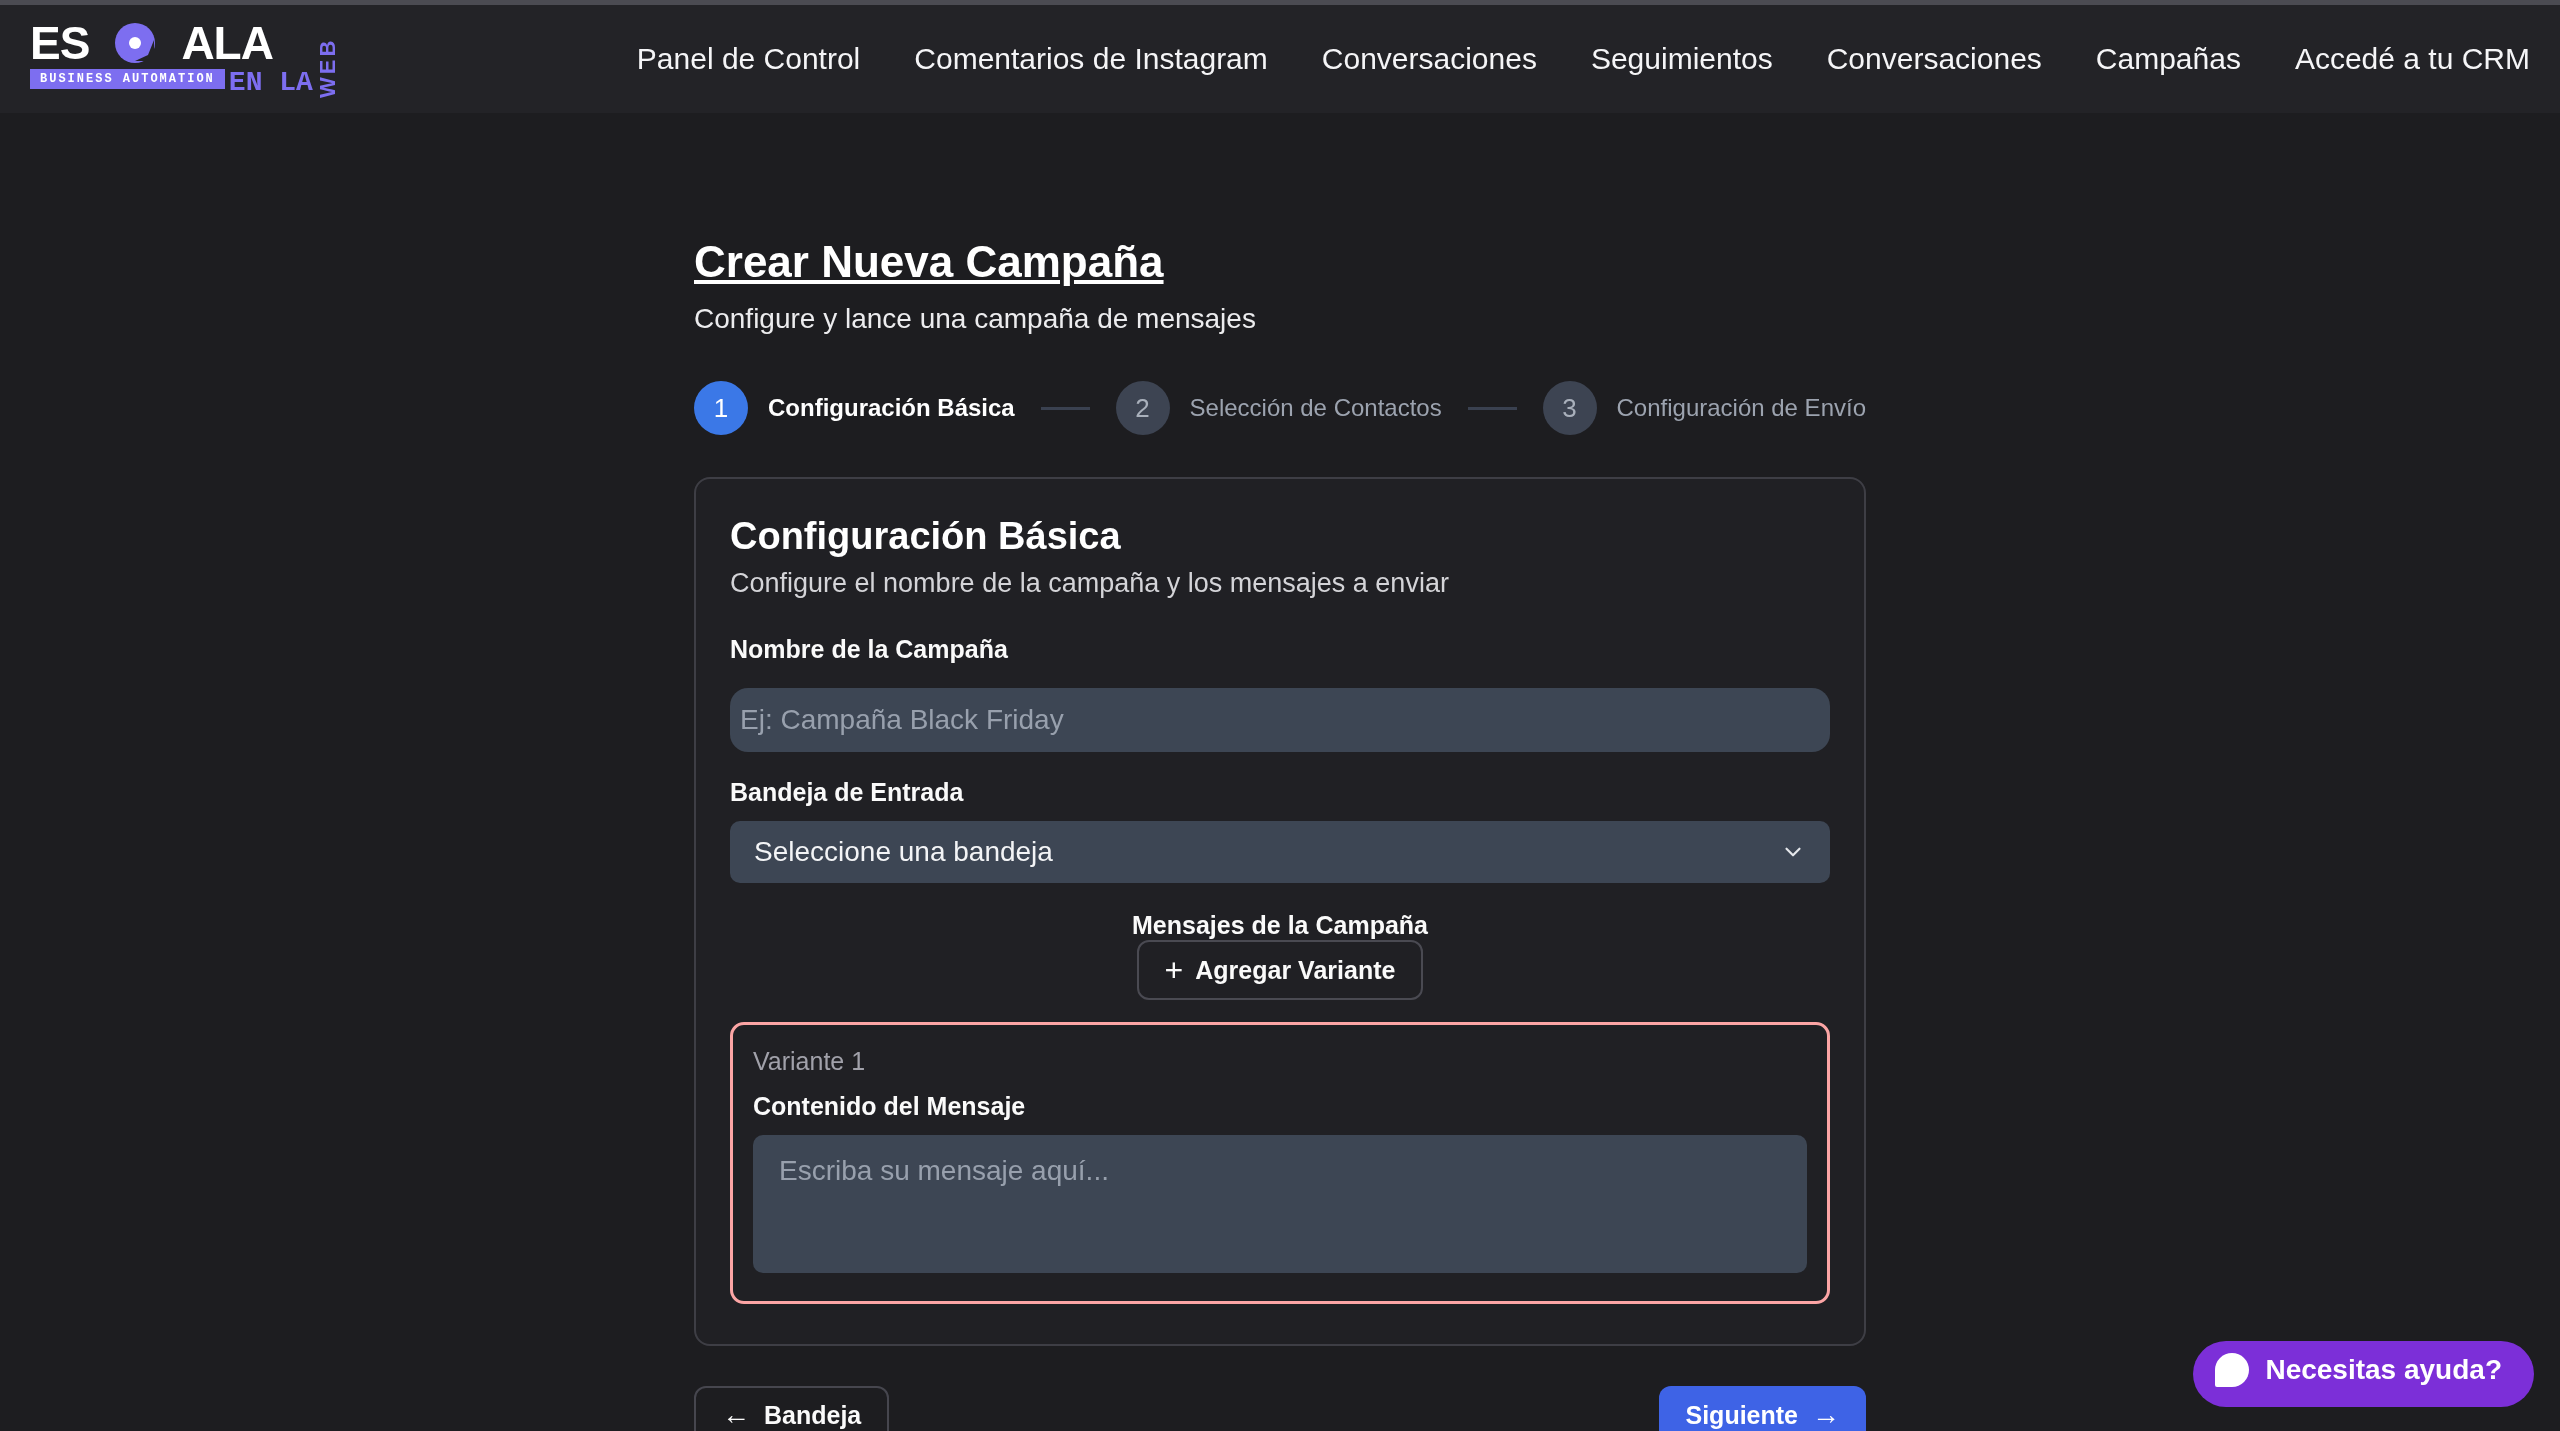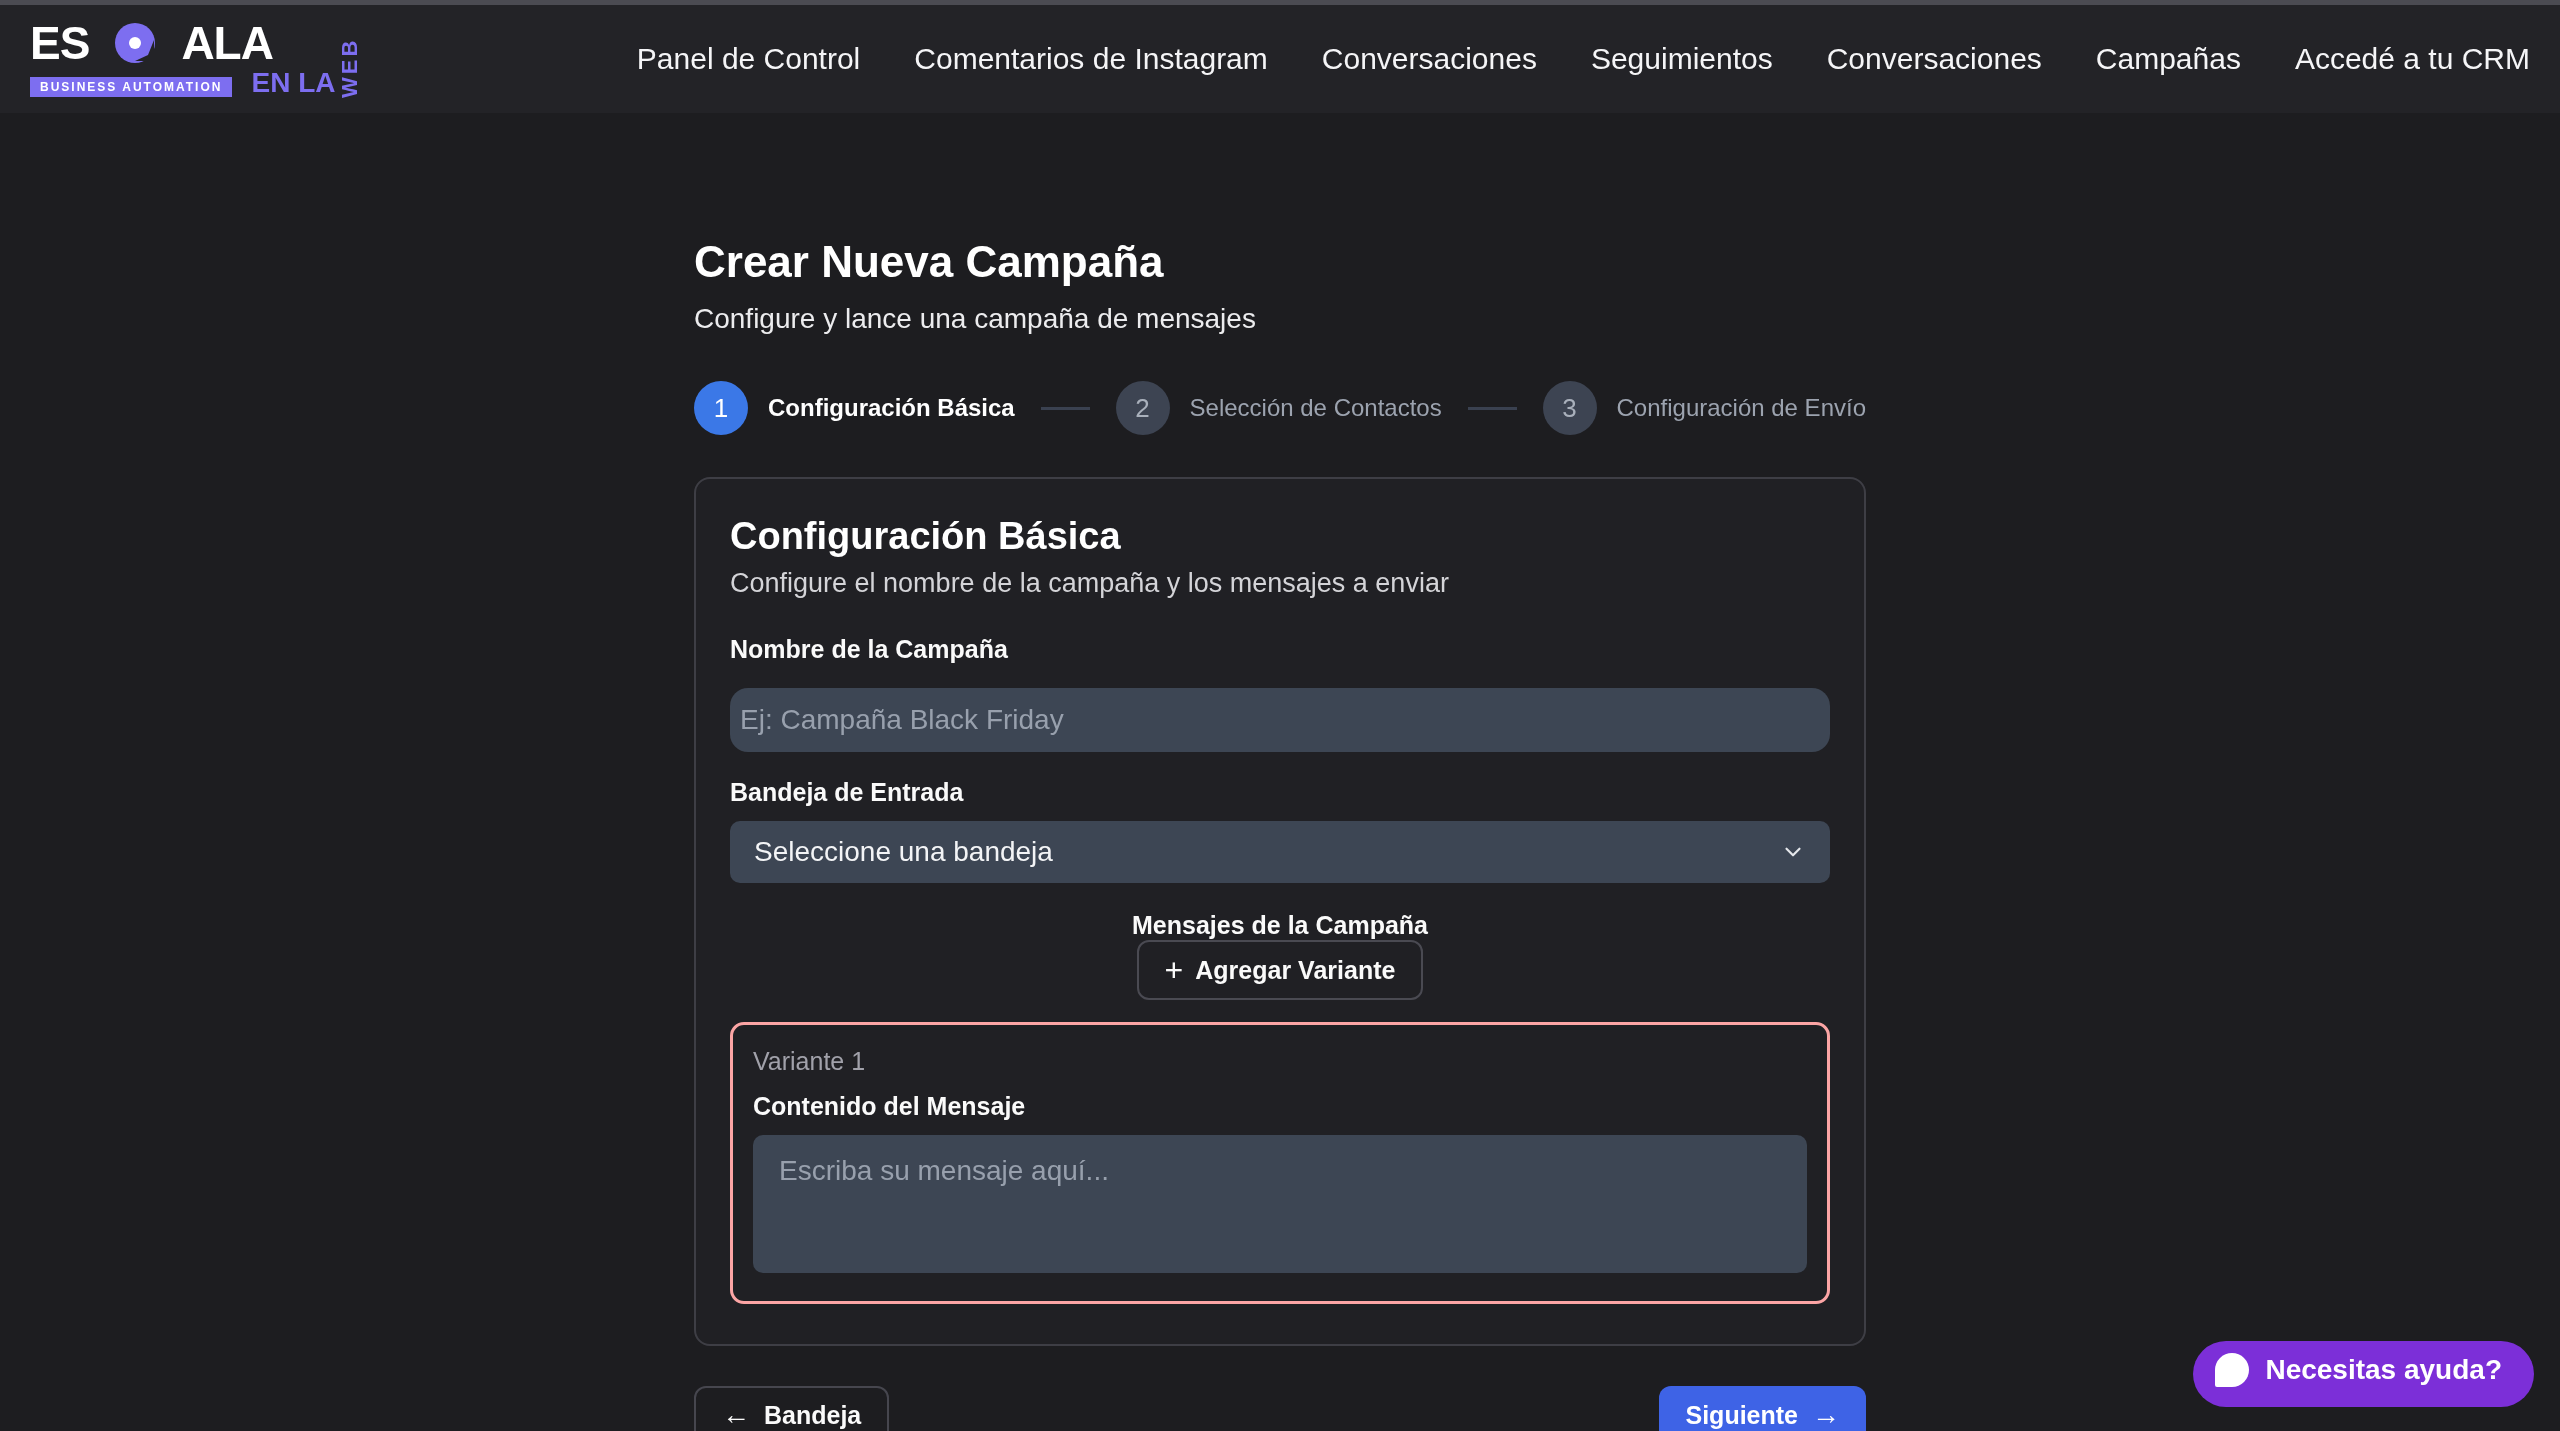--- a/index.html
+++ b/index.html
@@ -42,21 +42,21 @@
     background: #ffffff; top: 14px; left: 14px;
   }
   .logo-c .notch {
     position: absolute; right: 1px; bottom: 2px;
     width: 0; height: 0;
     border-left: 13px solid transparent;
     border-top: 15px solid transparent;
     border-right: 6px solid #232327;
     border-bottom: 6px solid #232327;
   }
-  .logo-row2 { display: flex; align-items: flex-end; gap: 19px; margin-top: 3px; }
+  .logo-row2 { display: flex; align-items: flex-start; gap: 4px; margin-top: 3px; font-family: Liberation Mono, monospace; }
   .logo-badge {
     background: #7d6ef0; color: #ffffff;
     font-size: 12px; font-weight: 700; letter-spacing: 2px;
     padding: 4px 10px; line-height: 1;
   }
   .logo-tagline { color: #7d6ef0; font-size: 28px; font-weight: 800; letter-spacing: 0; line-height: 1; }
   .logo-vertical {
     color: #7d6ef0; font-weight: 700; font-size: 22px; letter-spacing: 3px;
     writing-mode: vertical-rl; transform: rotate(180deg);
     height: 78px; display: flex; align-items: center; margin-left: 4px;
@@ -64,21 +64,21 @@
   }
 
   .nav-links { display: flex; align-items: center; gap: 54px; }
   .nav-link {
     color: #f5f5f7; font-size: 30px; font-weight: 500;
     text-decoration: none; cursor: pointer; white-space: nowrap;
   }
 
   
   .main { width: 1172px; margin: 0 auto; padding-top: 124px; }
-  .page-title { font-size: 44px; font-weight: 700; color: #ffffff; }
+  .page-title { font-size: 44px; font-weight: 700; color: #ffffff; text-decoration: underline; }
   .page-subtitle { font-size: 28px; color: #ececee; margin-top: 16px; font-weight: 400; }
 
   
   .stepper { display: flex; align-items: center; margin-top: 46px; }
   .step { display: flex; align-items: center; gap: 20px; }
   .step-circle {
     width: 54px; height: 54px; border-radius: 50%;
     display: flex; align-items: center; justify-content: center;
     font-size: 26px; font-weight: 500;
     background: #3d4452; color: #a9b0bb;

